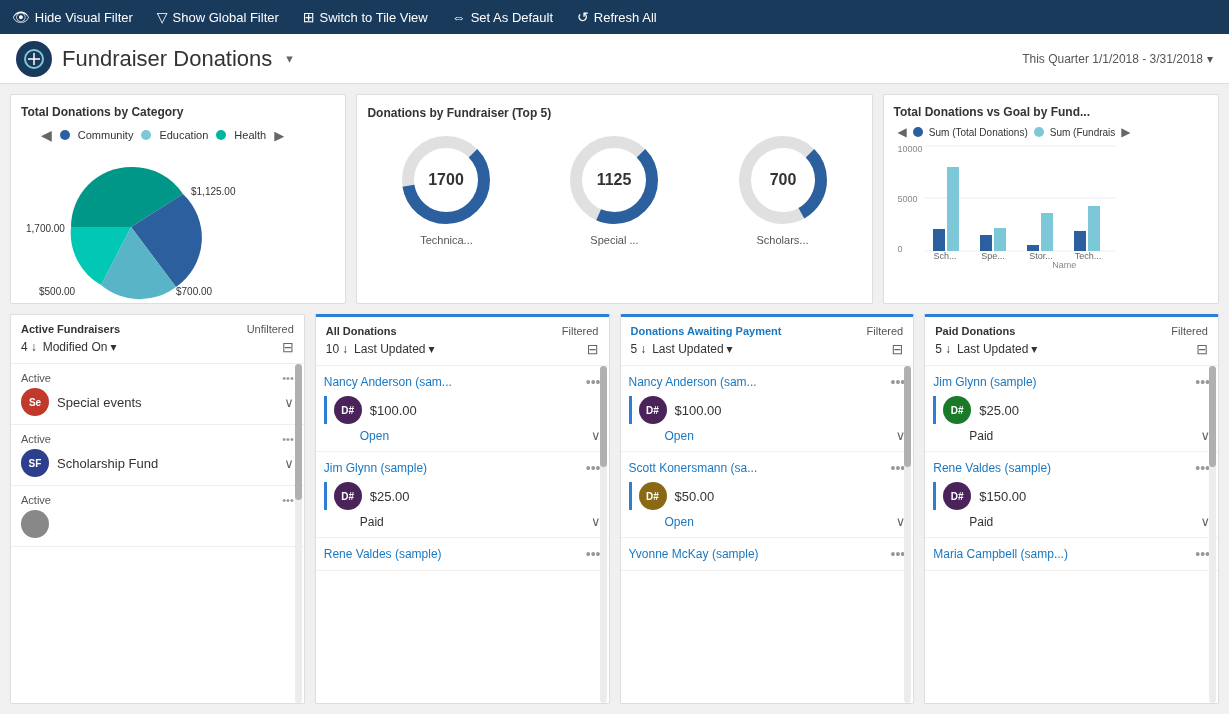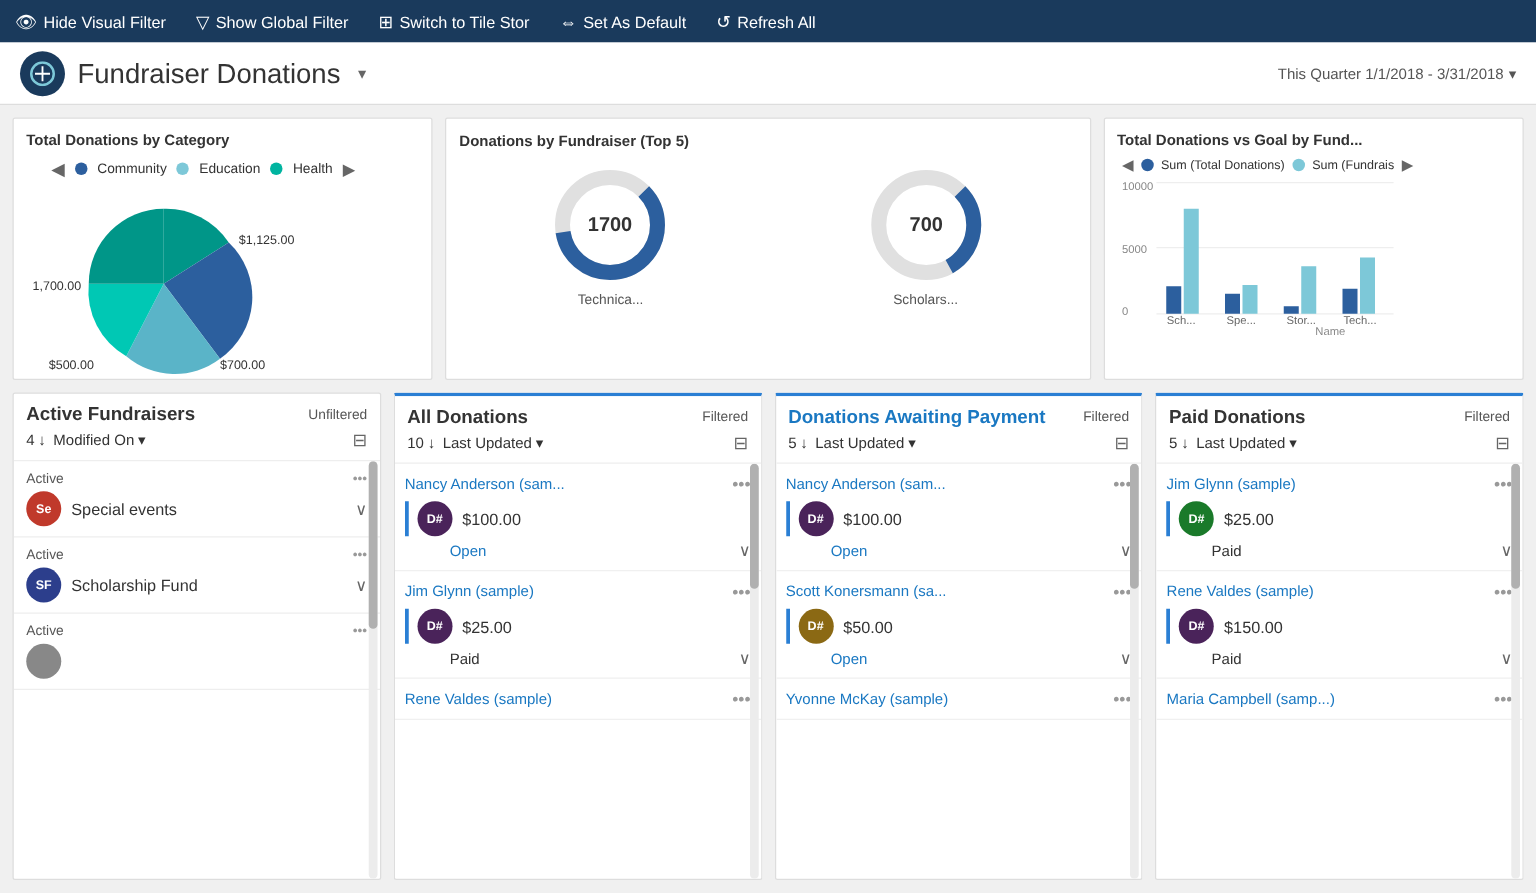--- a/index.html
+++ b/index.html
@@ -76,21 +76,21 @@
       display: flex;
       flex-direction: column;
       overflow: hidden;
       flex: 1;
     }
     .list-card-header {
       padding: 8px 10px;
       border-bottom: 1px solid #eee;
     }
     .list-card-title-row { display: flex; justify-content: space-between; align-items: center; }
-    .list-card-title { font-size: 15px; font-weight: 600; color: #333; }
+    .list-card-title { font-size: 11px; font-weight: 600; color: #333; }
     .list-card-title.blue { color: #1a78c2; }
     .list-card-badge { font-size: 11px; color: #555; }
     .list-card-controls { display: flex; align-items: center; gap: 6px; margin-top: 4px; }
     .list-card-sort { display: flex; align-items: center; gap: 3px; font-size: 12px; color: #333; cursor: pointer; }
     .list-card-filter-icon { color: #666; cursor: pointer; font-size: 14px; }
     .list-card-body { flex: 1; overflow-y: auto; }
 
     
     .list-item-wrapper { border-bottom: 1px solid #f0f0f0; }
     .list-item {
@@ -130,21 +130,21 @@
   <div class="nav-item">
     <span class="nav-icon">👁</span>
     <span>Hide Visual Filter</span>
   </div>
   <div class="nav-item">
     <span class="nav-icon">▽</span>
     <span>Show Global Filter</span>
   </div>
   <div class="nav-item">
     <span class="nav-icon">⊞</span>
-    <span>Switch to Tile Stor</span>
+    <span>Switch to Tile View</span>
   </div>
   <div class="nav-item">
     <span class="nav-icon">⇔</span>
     <span>Set As Default</span>
   </div>
   <div class="nav-item">
     <span class="nav-icon">↺</span>
     <span>Refresh All</span>
   </div>
 </div>
@@ -212,20 +212,28 @@
 
         <div class="donut-item">
           <svg width="100" height="100" viewBox="0 0 100 100">
             <circle cx="50" cy="50" r="38" fill="none" stroke="#e0e0e0" stroke-width="12"></circle>
             <circle cx="50" cy="50" r="38" fill="none" stroke="#2c5f9e" stroke-width="12" stroke-dasharray="143 238" stroke-dashoffset="-30" transform="rotate(-90 50 50)"></circle>
             <text x="50" y="55" text-anchor="middle" font-size="16" font-weight="bold" fill="#333">1700</text>
           </svg>
           <span class="donut-label">Technica...</span>
         </div>
 
+        <div class="donut-item">
+          <svg width="100" height="100" viewBox="0 0 100 100">
+            <circle cx="50" cy="50" r="38" fill="none" stroke="#e0e0e0" stroke-width="12"></circle>
+            <circle cx="50" cy="50" r="38" fill="none" stroke="#2c5f9e" stroke-width="12" stroke-dasharray="105 238" stroke-dashoffset="-30" transform="rotate(-90 50 50)"></circle>
+            <text x="50" y="55" text-anchor="middle" font-size="16" font-weight="bold" fill="#333">1125</text>
+          </svg>
+          <span class="donut-label">Special ...</span>
+        </div>
 
         <div class="donut-item">
           <svg width="100" height="100" viewBox="0 0 100 100">
             <circle cx="50" cy="50" r="38" fill="none" stroke="#e0e0e0" stroke-width="12"></circle>
             <circle cx="50" cy="50" r="38" fill="none" stroke="#2c5f9e" stroke-width="12" stroke-dasharray="70 238" stroke-dashoffset="-30" transform="rotate(-90 50 50)"></circle>
             <text x="50" y="55" text-anchor="middle" font-size="16" font-weight="bold" fill="#333">700</text>
           </svg>
           <span class="donut-label">Scholars...</span>
         </div>
 

